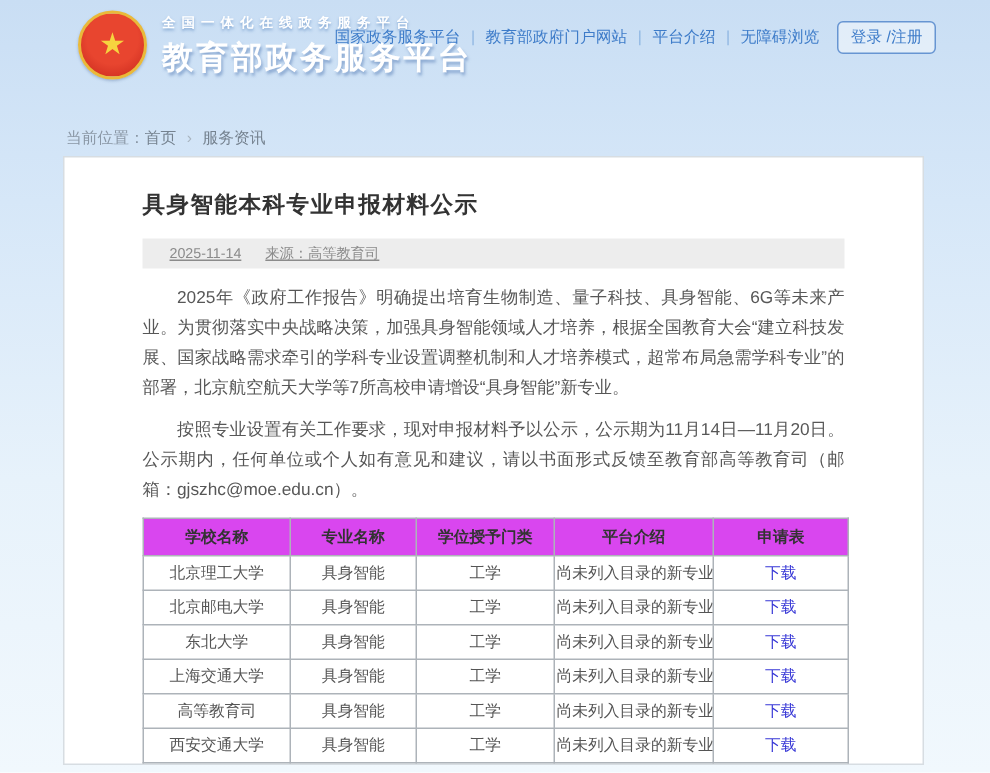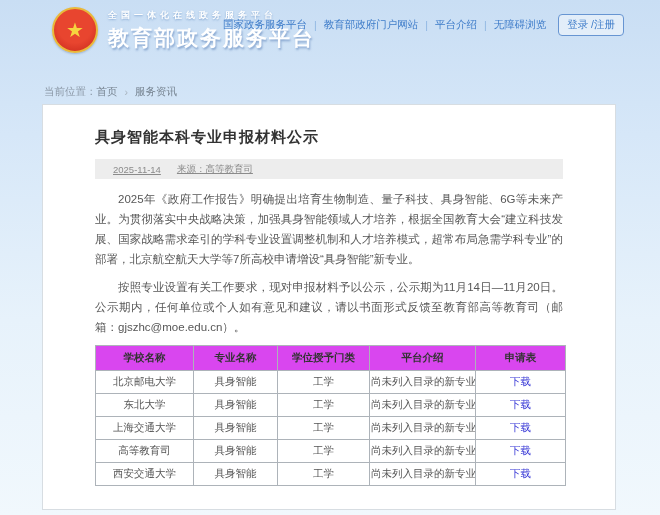--- a/index.html
+++ b/index.html
@@ -142,20 +142,27 @@
         <tr>
           <th>学校名称</th>
           <th>专业名称</th>
           <th>学位授予门类</th>
           <th>平台介绍</th>
           <th>申请表</th>
         </tr>
       </thead>
       <tbody>
         <tr>
+          <td>北京理工大学</td>
+          <td>具身智能</td>
+          <td>工学</td>
+          <td>尚未列入目录的新专业</td>
+          <td><a class="dl-link">下载</a></td>
+        </tr>
+        <tr>
           <td>北京邮电大学</td>
           <td>具身智能</td>
           <td>工学</td>
           <td>尚未列入目录的新专业</td>
           <td><a class="dl-link">下载</a></td>
         </tr>
         <tr>
           <td>东北大学</td>
           <td>具身智能</td>
           <td>工学</td>

